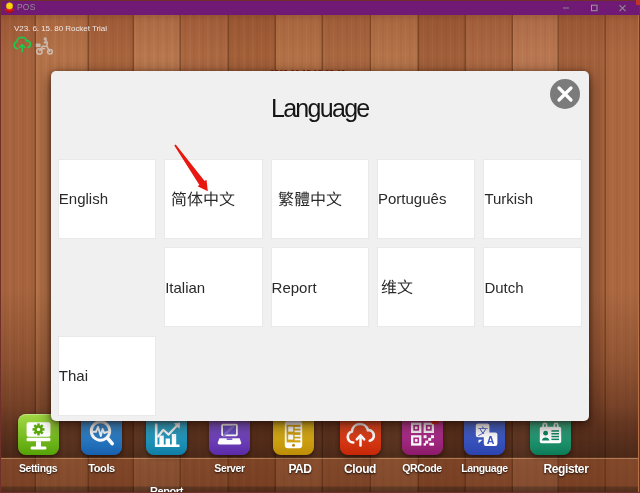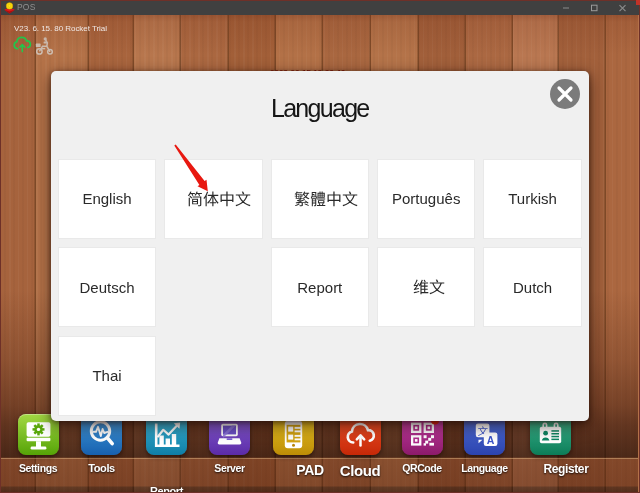--- a/index.html
+++ b/index.html
@@ -1,17 +1,17 @@
 <!DOCTYPE html>
 <html><head><meta charset="utf-8"><style>
 * { margin:0; padding:0; box-sizing:border-box; }
 html,body { width:640px; height:493px; overflow:hidden; font-family:"Liberation Sans",sans-serif; }
 #win { position:relative; width:640px; height:493px; background:#b4714a; }
 #brd { position:absolute; left:0; top:0; width:640px; height:493px; border:1px solid #6e3028; z-index:40; pointer-events:none; }
-#titlebar { position:absolute; left:0; top:0; width:100%; height:15px; background:#404040; z-index:30; }
+#titlebar { position:absolute; left:0; top:0; width:100%; height:15px; background:#701a75; z-index:30; }
 #pos { position:absolute; left:17px; top:1.5px; font-size:8.5px; color:#8f8f8f; letter-spacing:0.2px; }
 #wood { position:absolute; left:0; top:15px; width:638px; height:477px;
   background-image:
     repeating-linear-gradient(90deg, rgba(255,255,255,0.035) 0 1.5px, rgba(0,0,0,0) 1.5px 4px, rgba(0,0,0,0.028) 4px 6px, rgba(0,0,0,0) 6px 9px),
     linear-gradient(90deg,#a6633d 0px 34px,#7e4a28 35px 36px,#b47248 36px 87px,#7e4a28 88px 89px,#a8643d 89px 132px,#7e4a28 133px 134px,#b7764d 134px 179px,#7e4a28 180px 181px,#aa6740 181px 227px,#7e4a28 228px 229px,#a25f38 229px 274px,#7e4a28 275px 276px,#b37147 276px 321px,#7e4a28 322px 323px,#a96740 323px 369px,#7e4a28 370px 371px,#b47349 371px 417px,#7e4a28 418px 419px,#a15f3a 419px 464px,#7e4a28 465px 466px,#ab6842 466px 511px,#7e4a28 512px 513px,#b97751 513px 557px,#7e4a28 558px 559px,#a2603b 559px 604px,#7e4a28 605px 606px,#ab6740 606px 639px);
 }
 #shade { position:absolute; left:0; top:0; width:100%; height:477px; z-index:3;
   background:linear-gradient(180deg,
     rgba(110,40,18,0.32) 0px, rgba(110,40,18,0.14) 7px, rgba(0,0,0,0) 40px,
     rgba(0,0,0,0) 275px, rgba(55,20,8,0.22) 345px, rgba(48,16,6,0.42) 390px,
@@ -23,21 +23,21 @@
 #ver { position:absolute; left:14px; top:8.6px; font-size:8px; color:#fff; z-index:2; letter-spacing:-0.05px; }
 #redtxt { position:absolute; left:270px; top:52.5px; font-size:8px; font-weight:bold; color:#7d1408; z-index:2; letter-spacing:0px; }
 .tic { position:absolute; width:41px; height:41px; border-radius:8px; z-index:5;
   box-shadow:0 2px 4px rgba(20,5,0,0.55), inset 0 1px 0 rgba(255,255,255,0.35); }
 .tlb { position:absolute; width:80px; text-align:center; color:#fff; font-weight:bold; z-index:5; letter-spacing:-0.4px;
   text-shadow:0 1px 2px rgba(0,0,0,0.85); }
 #dialog { position:absolute; left:51px; top:55.5px; width:537.5px; height:350px; background:#f0f0f0;
   border-radius:5px; box-shadow:0 5px 16px rgba(25,8,3,0.6), 0 1px 5px rgba(30,10,5,0.5); z-index:10; }
 #dtitle { position:absolute; left:0; top:23px; width:100%; text-align:center; font-size:25px; color:#161616; letter-spacing:-1.7px; }
 #closebtn { position:absolute; left:499px; top:8.5px; width:30px; height:30px; border-radius:50%; background:#7b7b7b; }
-.lbtn { position:absolute; background:#fff; border:1px solid #e9e9e9; display:flex; align-items:center; justify-content:center;
+.lbtn { position:absolute; background:#fff; border:1px solid #e9e9e9; display:flex; align-items:center; 
   font-size:15px; color:#2a2a2a; }
 </style></head>
 <body>
 <div id="win">
  <div id="wood">
   <div id="ver">V23. 6. 15. 80 Rocket Trial</div>
   <div id="redtxt">2023-06-15 13:38:46</div>
   <svg width="19" height="17" viewBox="0 0 19 17" style="position:absolute;left:13px;top:21px">
 <path d="M4.6,12.6 a3.4,3.4 0 0 1 -0.8,-6.7 a5,5 0 0 1 9.8,-0.9 a3.3,3.3 0 0 1 1.1,6.5" fill="none" stroke="#1ecf4e" stroke-width="1.7" stroke-linecap="round"></path>
 <line x1="9.3" y1="9.2" x2="9.3" y2="15.6" stroke="#1ecf4e" stroke-width="1.6" stroke-linecap="round"></line>
@@ -104,28 +104,28 @@
 <rect x="11.8" y="6.8" width="17.4" height="27.4" rx="3" fill="#fff"></rect>
 <rect x="13.6" y="10.8" width="13.8" height="17.6" fill="#d2a312"></rect>
 <rect x="15.2" y="12.6" width="5" height="5" fill="#fff"></rect>
 <rect x="21.6" y="12.9" width="7" height="1.9" fill="#fff"></rect>
 <rect x="21.6" y="16.4" width="7" height="1.9" fill="#fff"></rect>
 <rect x="15.2" y="20.6" width="5" height="5" fill="#fff"></rect>
 <rect x="21.6" y="20.9" width="7" height="1.9" fill="#fff"></rect>
 <rect x="21.6" y="24.4" width="7" height="1.9" fill="#fff"></rect>
 <circle cx="20.5" cy="31.2" r="1.5" fill="#b8860b"></circle>
 </svg></div>
-<div class="tlb" style="left:270px;top:446.5px;font-size:14px">PAD</div>
+<div class="tlb" style="left:260px;top:446.5px;font-size:12px">PAD</div>
 <div class="tic" style="left:339.5px;top:399.4px;background:linear-gradient(180deg,#f2572e,#c62807)">
 <svg width="41" height="41" viewBox="0 0 41 41">
 <path d="M13.2,28.5 a5.6,5.6 0 0 1 -1.3,-11 a8.2,8.2 0 0 1 16.1,-1.4 a5.4,5.4 0 0 1 1.8,10.6" fill="none" stroke="#fff" stroke-width="2.7" stroke-linecap="round"></path>
 <line x1="20.5" y1="22.5" x2="20.5" y2="31.5" stroke="#fff" stroke-width="2.5" stroke-linecap="round"></line>
 <polyline points="16.8,25.4 20.5,21.3 24.2,25.4" fill="none" stroke="#fff" stroke-width="2.5" stroke-linecap="round" stroke-linejoin="round"></polyline>
 </svg></div>
-<div class="tlb" style="left:320.0px;top:446.5px;font-size:15px">Cloud</div>
+<div class="tlb" style="left:320.0px;top:446.5px;font-size:12px">Cloud</div>
 <div class="tic" style="left:401.5px;top:399.4px;background:linear-gradient(180deg,#cb41a8,#8c1a6b)">
 <svg width="41" height="41" viewBox="0 0 41 41">
           <rect x="9" y="8.6" width="10.4" height="10.4" fill="#fff"></rect>
           <rect x="11.3" y="10.899999999999999" width="5.8" height="5.8" fill="#ae2b8a"></rect>
           <rect x="12.9" y="12.5" width="2.6" height="2.6" fill="#fff"></rect>
           <rect x="21.6" y="8.6" width="10.4" height="10.4" fill="#fff"></rect>
           <rect x="23.900000000000002" y="10.899999999999999" width="5.8" height="5.8" fill="#ae2b8a"></rect>
           <rect x="25.5" y="12.5" width="2.6" height="2.6" fill="#fff"></rect>
           <rect x="9" y="21.2" width="10.4" height="10.4" fill="#fff"></rect>
           <rect x="11.3" y="23.5" width="5.8" height="5.8" fill="#ae2b8a"></rect>
@@ -186,22 +186,22 @@
             <path transform="translate(32.0,16.0) scale(0.0160,-0.0160)" d="M96 661H902V191H825V588H171V186H96ZM136 322H870V248H136ZM458 840H537V-79H458Z"></path>
             <path transform="translate(48.0,16.0) scale(0.0160,-0.0160)" d="M725 630 802 607Q739 426 640 294Q541 162 403 72Q265 -19 83 -78Q79 -69 71 -55Q63 -42 53 -29Q44 -15 36 -7Q215 45 348 128Q482 212 575 335Q668 459 725 630ZM270 626Q327 471 424 345Q521 219 657 129Q793 40 967 -4Q959 -12 949 -24Q939 -37 930 -50Q922 -62 915 -73Q736 -24 599 71Q462 165 363 300Q265 435 201 603ZM50 664H954V590H50ZM423 823 501 847Q524 811 547 768Q569 724 580 693L497 666Q488 697 467 742Q446 786 423 823Z"></path>
           </svg>
         </div>
 <div class="lbtn" style="left:326.0px;top:88.0px;width:98.4px;height:80.0px">
           <span>Português</span>
         </div>
 <div class="lbtn" style="left:432.4px;top:88.0px;width:98.4px;height:80.0px">
           <span>Turkish</span>
         </div>
-<div class="lbtn" style="left:6.8px;top:176.5px;width:98.4px;height:80.0px">
-          <span>Deutsch</span>
+<div class="lbtn" style="left:113.2px;top:176.5px;width:98.4px;height:80.0px">
+          <span>Italian</span>
         </div>
 <div class="lbtn" style="left:219.6px;top:176.5px;width:98.4px;height:80.0px">
           <span>Report</span>
         </div>
 <div class="lbtn" style="left:326.0px;top:176.5px;width:98.4px;height:80.0px">
           <svg width="32" height="20" viewBox="0 0 32 20" style="display:block;position:relative;left:3px" fill="#2a2a2a">
             <path transform="translate(0.0,16.0) scale(0.0160,-0.0160)" d="M69 182Q68 190 64 202Q60 214 55 227Q51 239 46 248Q63 251 81 269Q99 287 121 315Q134 329 158 360Q182 392 212 436Q242 479 272 530Q303 581 329 632L389 596Q330 493 260 394Q189 295 118 221V219Q118 219 111 215Q103 212 93 206Q84 201 76 194Q69 188 69 182ZM69 182 65 242 102 267 367 314Q365 300 365 282Q365 264 366 252Q275 234 219 222Q164 210 134 203Q104 196 90 191Q76 186 69 182ZM61 423Q60 430 56 443Q52 455 47 469Q43 482 38 492Q52 495 64 511Q77 528 93 553Q102 566 118 595Q134 624 153 663Q172 703 191 748Q210 794 223 838L292 808Q268 746 237 684Q207 622 173 565Q140 508 105 463V461Q105 461 99 457Q92 453 83 447Q75 441 68 435Q61 429 61 423ZM61 423 60 476 95 498 277 517Q274 504 273 486Q271 469 272 458Q209 450 171 445Q132 439 110 436Q89 432 78 429Q68 426 61 423ZM45 53Q87 62 142 74Q197 86 259 101Q321 115 384 130L391 66Q303 44 216 22Q128 0 59 -18ZM501 464H917V396H501ZM503 267H919V199H503ZM496 62H957V-8H496ZM697 635H767V24H697ZM536 659H942V591H536V-81H465V612L509 659ZM546 835 619 814Q595 747 561 674Q528 602 487 536Q445 469 399 416Q395 425 388 437Q382 449 375 461Q367 473 361 481Q401 528 437 588Q473 649 501 713Q529 777 546 835ZM660 809 723 835Q746 802 765 763Q785 724 795 696L727 665Q720 695 700 735Q680 775 660 809Z"></path>
             <path transform="translate(16.0,16.0) scale(0.0160,-0.0160)" d="M725 630 802 607Q739 426 640 294Q541 162 403 72Q265 -19 83 -78Q79 -69 71 -55Q63 -42 53 -29Q44 -15 36 -7Q215 45 348 128Q482 212 575 335Q668 459 725 630ZM270 626Q327 471 424 345Q521 219 657 129Q793 40 967 -4Q959 -12 949 -24Q939 -37 930 -50Q922 -62 915 -73Q736 -24 599 71Q462 165 363 300Q265 435 201 603ZM50 664H954V590H50ZM423 823 501 847Q524 811 547 768Q569 724 580 693L497 666Q488 697 467 742Q446 786 423 823Z"></path>
           </svg>
         </div>

